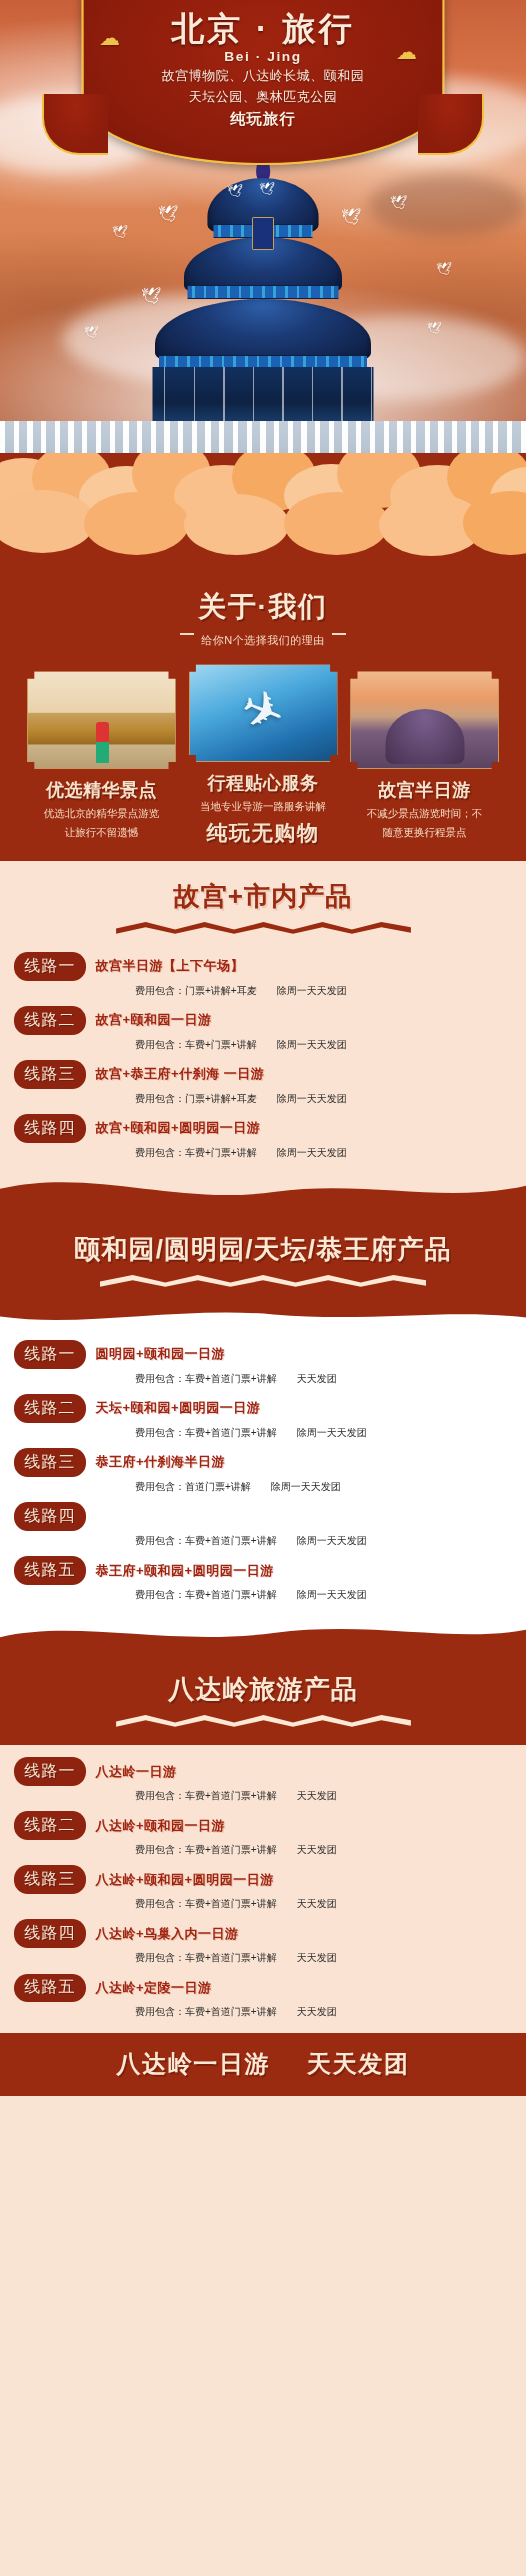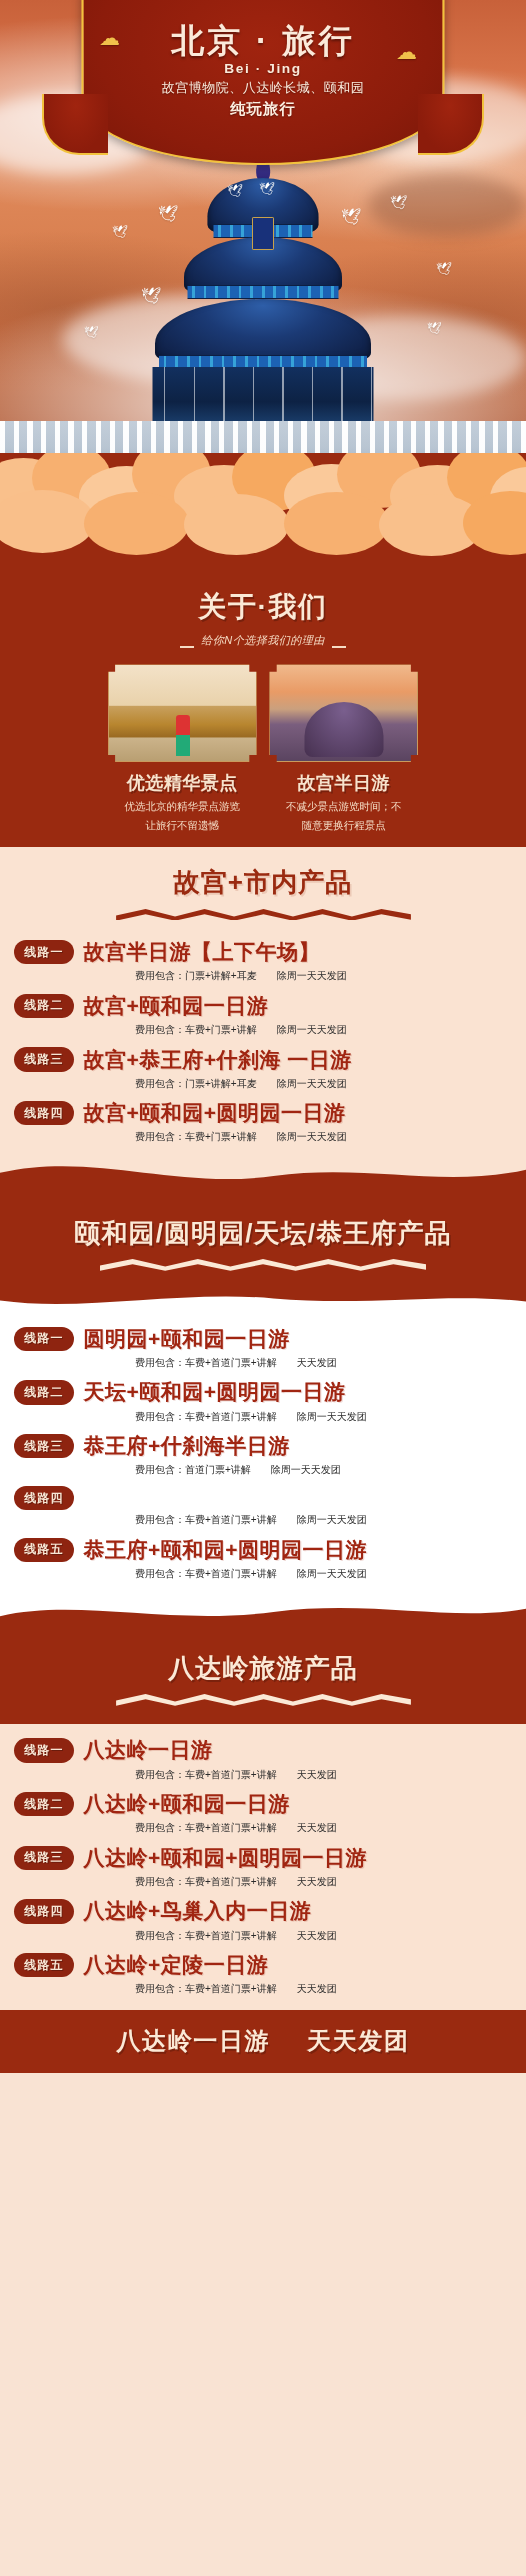--- a/index.html
+++ b/index.html
@@ -62,40 +62,40 @@
     border:2.6px solid #F2C23C; border-radius:0 0 50% 50% / 0 0 38% 38%;
     box-shadow:0 3.2px 9.5px rgba(0,0,0,.35); z-index:6;
   }
   .plaque-top:before { content:""; position:absolute; left:-2.6px; right:-2.6px; top:79px; height:2.6px; background:#F2C23C;
     border-radius:0 0 50% 50% / 0 0 100% 100%; opacity:.0; }
   .plaque-notch { position:absolute; z-index:6; top:94px; width:66px; height:61px;
     background:radial-gradient(ellipse at 50% 20%, #A0240F 0%, #8C1C0B 70%);
     border:2.6px solid #F2C23C; border-top:none; }
   .notch-l { left:50%; margin-left:-221px; border-radius:0 0 0 37px; border-right:none;}
   .notch-r { left:50%; margin-left:155px; border-radius:0 0 37px 0; border-left:none;}
-  .hero-head { position:absolute; z-index:9; left:0; top:12px; width:526px; text-align:center; padding-top:9.5px; }
+  .hero-head { position:absolute; z-index:9; left:0; top:0; width:526px; text-align:center; padding-top:9.5px; }
   .h-title { font-size:33px; font-weight:bold; color:#FBEADA; letter-spacing:3.2px; line-height:1.15;
     text-shadow:0 1.6px 2.6px rgba(0,0,0,.4); }
   .h-pinyin { font-size:13.7px; font-weight:bold; color:#FBEADA; letter-spacing:1.6px; margin-top:1.1px;
     text-shadow:0 1.1px 1.6px rgba(0,0,0,.35); }
   .h-sub { font-size:13px; color:#FCEEE0; line-height:1.42; margin-top:3.2px; letter-spacing:0.5px;
     text-shadow:0 1.1px 1.6px rgba(0,0,0,.35); }
   .h-sub2 { font-size:15.3px; font-weight:bold; color:#FCEEE0; margin-top:2.1px; letter-spacing:1.1px;
     text-shadow:0 1.1px 1.6px rgba(0,0,0,.35); }
   .gold-cloud { position:absolute; z-index:8; top:26px; font-size:21px; color:#F0C14B; text-shadow:0 1.1px 1.6px rgba(0,0,0,.3);}
 
   
   .cloudstrip { position:relative; width:526px; height:116px; background:#9A2A10; overflow:hidden; margin-top:-63px; z-index:10;}
   .cl { position:absolute; border-radius:50%; }
 
   
   .about { background:#9A2A10; padding:19px 0 13.7px; position:relative; }
   .about-title { text-align:center; font-size:28px; font-weight:bold; color:#FBE9D6; letter-spacing:1.6px;
     text-shadow:1.6px 1.6px 0 rgba(0,0,0,.22); }
-  .about-sub-row { display:flex; align-items:flex-end; justify-content:center; gap:7.4px; margin-top:7.4px;font-style:italic; }
+  .about-sub-row { display:flex; align-items:flex-start; justify-content:center; gap:7.4px; margin-top:7.4px; }
   .about-dash { width:13.7px; height:2.1px; background:#F6DCC4; }
   .about-sub { font-size:11px; color:#F6DCC4; letter-spacing:0.5px; }
   .cards { display:flex; justify-content:center; gap:12.6px; margin-top:16px;align-items:center; }
   .card { width:149px; }
   .card-img { width:149px; height:98px; position:relative; overflow:hidden;
     border-radius:0; clip-path:polygon(0 7.4px,7.4px 7.4px,7.4px 0,calc(100% - 7.4px) 0,calc(100% - 7.4px) 7.4px,100% 7.4px,100% calc(100% - 7.4px),calc(100% - 7.4px) calc(100% - 7.4px),calc(100% - 7.4px) 100%,7.4px 100%,7.4px calc(100% - 7.4px),0 calc(100% - 7.4px));
     border:1.6px solid #C99A5E; }
   .img-gugong { background:linear-gradient(180deg,#f3e2c8 0%,#e9d2ab 42%,#c8a05e 43%,#b8862f 62%,#9a6a22 75%,#cbb38a 76%,#b99f72 100%); }
   .img-gugong:after { content:""; position:absolute; left:46%; top:52%; width:13.7px; height:41px;
     background:linear-gradient(180deg,#d33 0%,#d33 48%,#2a7 49%,#2a7 100%); border-radius:3.2px 3.2px 0 0;}
@@ -119,23 +119,23 @@
   .sec-light { background:#FAE3D2; padding:18px 0 5.3px; }
   .sec-dark  { background:#9A2A10; padding:21px 0 18px; }
   .sec-title { text-align:center; font-size:26px; font-weight:bold; letter-spacing:1.1px; }
   .sec-title.dark-txt { color:#9A2A10; text-shadow:1.6px 1.6px 0 rgba(154,42,16,.14); }
   .sec-title.light-txt{ color:#FBE9D6; text-shadow:1.6px 1.6px 0 rgba(0,0,0,.2); }
   .zig { display:block; margin:6.3px auto 0; }
 
   .routes { background:#FAE3D2; padding:9.5px 0 8.4px; }
   .route { padding:3.2px 0 5.3px; }
   .route-top { display:flex; align-items:center; gap:9.5px; padding-left:13.7px; }
-  .badge { flex:0 0 auto; background:#8E2410; color:#F7E6D4; font-size:12px; font-weight:bold;
+  .badge { flex:0 0 auto; background:#8E2410; color:#F7E6D4; font-size:16px; font-weight:normal;
     padding:3.7px 10.5px; border-radius:13.7px; letter-spacing:1.1px; text-shadow:1.1px 1.1px 0 rgba(0,0,0,.25); }
-  .route-name { font-size:21px; font-weight:bold; color:#A02511; letter-spacing:0.5px;
+  .route-name { font-size:13px; font-weight:bold; color:#A02511; letter-spacing:0.5px;
     text-shadow:1.1px 1.1px 0 rgba(160,37,17,.16); }
   .route-meta { display:flex; justify-content:flex-start; gap:20px; padding-left:135px; margin-top:3.2px;
     font-size:10px; color:#2B2B2B; }
   .route-meta .dep { white-space:nowrap; }
 
   
   .footer { background:#9A2A10; height:63px; display:flex; align-items:center; justify-content:center; gap:37px; }
   .footer-txt { font-size:24px; font-weight:bold; color:#FBE9D6; letter-spacing:1.6px; text-shadow:1.6px 1.6px 0 rgba(0,0,0,.2); }
 </style>
 </head>
@@ -178,20 +178,21 @@
   <div class="plaque-notch notch-l"></div>
   <div class="plaque-notch notch-r"></div>
 
   <div class="gold-cloud" style="left:99px;">☁</div>
   <div class="gold-cloud" style="left:396px;top:40px;">☁</div>
 
   <div class="hero-head">
     <div class="h-title">北京 · 旅行</div>
     <div class="h-pinyin">Bei · Jing</div>
     <div class="h-sub">故宫博物院、八达岭长城、颐和园</div>
+    <div class="h-sub">天坛公园、奥林匹克公园</div>
     <div class="h-sub2">纯玩旅行</div>
   </div>
 </div>
 
 <div class="cloudstrip">
   <div class="cl" style="left:-21px;top:5.3px;width:89px;height:62px;background:#F9C08B;"></div>
   <div class="cl" style="left:32px;top:-8.4px;width:79px;height:66px;background:#F7B070;"></div>
   <div class="cl" style="left:79px;top:12.6px;width:95px;height:63px;background:#FAC99A;"></div>
   <div class="cl" style="left:132px;top:-12.6px;width:79px;height:68px;background:#F7B070;"></div>
   <div class="cl" style="left:174px;top:11.6px;width:100px;height:62px;background:#F9C08B;"></div>
@@ -218,20 +219,26 @@
   </div>
 
   <div class="cards">
     <div class="card">
       <div class="card-img img-gugong"></div>
       <div class="card-h">优选精华景点</div>
       <div class="card-p">优选北京的精华景点游览</div>
       <div class="card-p">让旅行不留遗憾</div>
     </div>
     <div class="card">
+      <div class="card-img img-plane"></div>
+      <div class="card-h">行程贴心服务</div>
+      <div class="card-p">当地专业导游一路服务讲解</div>
+      <div class="pure">纯玩无购物</div>
+    </div>
+    <div class="card">
       <div class="card-img img-tiantan"></div>
       <div class="card-h">故宫半日游</div>
       <div class="card-p">不减少景点游览时间；不</div>
       <div class="card-p">随意更换行程景点</div>
     </div>
   </div>
 </section>
 
 <section>
   <div class="sec-light">

